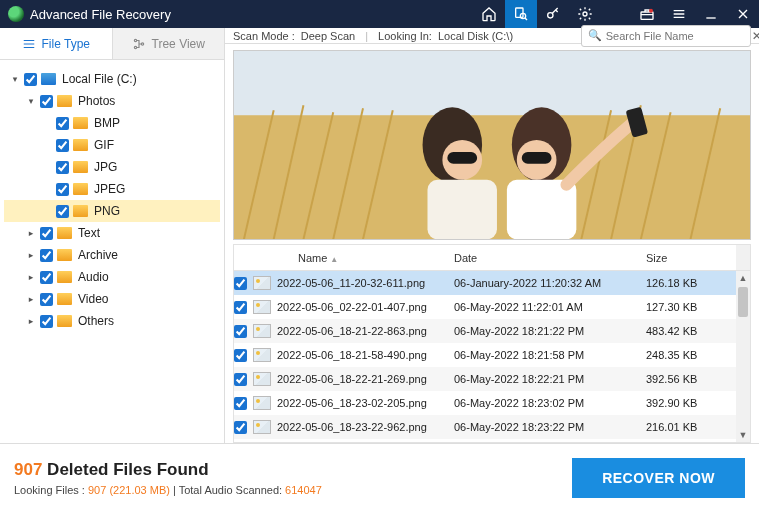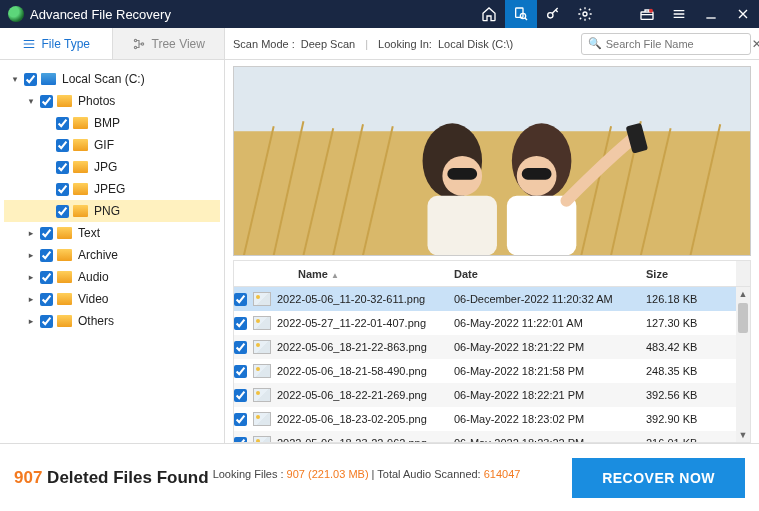--- a/index.html
+++ b/index.html
@@ -26,48 +26,48 @@
 .node .caret { width: 10px; display: inline-block; text-align: center; color: #555; font-size: 9px; }
 .node .cb { width: 13px; height: 13px; margin: 0 4px; accent-color: #1a73d1; }
 .node .folder { width: 15px; height: 12px; margin-right: 6px; display:inline-block; border-radius:1px; }
 .folder.blue { background: linear-gradient(#4aa3df,#1a73d1); }
 .folder.orange { background: linear-gradient(#ffcf5a,#f0a020); }
 .node .label { color: #222; }
 .node.sel { background: #fff1bf; }
 .pad0{padding-left:6px}.pad1{padding-left:22px}.pad2{padding-left:38px}
 
 .main { flex: 1; display: flex; flex-direction: column; }
-.toolbar { height: 32px; border-bottom: 1px solid #ddd; display: flex; align-items: center; padding: 0 8px; gap: 6px; font-size: 11px; color: #444; }
+.toolbar { height: 16px; border-bottom: 1px solid #ddd; display: flex; align-items: center; padding: 0 8px; gap: 6px; font-size: 11px; color: #444; }
 .toolbar .sep { color: #bbb; margin: 0 4px; }
 .search { margin-left: auto; display: flex; align-items: center; border: 1px solid #ccc; border-radius: 3px; height: 22px; padding: 0 6px; width: 170px; background:#fff;}
 .search input { border: none; outline: none; font-size: 11px; flex: 1; background:transparent;}
 .search .x { color: #666; font-size: 12px; cursor: pointer; margin-left:4px;}
 .search .mag { margin-right:4px; color:#555;}
 
 .preview { height: 190px; margin: 6px 8px 4px 8px; border: 1px solid #ccc; overflow: hidden; }
 .preview svg { width: 100%; height: 100%; display:block;}
 
 .table-wrap { flex: 1; margin: 0 8px; border: 1px solid #e2e2e2; display: flex; flex-direction: column; overflow:hidden;}
-.thead { display: flex; height: 26px; align-items: center; font-size: 11px; color: #333; background: #fff; border-bottom:1px solid #e2e2e2; font-weight:700;}
+.thead { display: flex; height: 26px; align-items: center; font-size: 11px; color: #333; background: #fff; border-bottom:1px solid #e2e2e2; font-weight:400;}
 .thead .c0{width:34px}.c1{width:30px}.c2{flex:1}.c3{width:192px}.c4{width:90px}.csb{width:14px;background:#f1f1f1;align-self:stretch}
 .thead .sort::after{content:"▲"; font-size:8px; color:#999; margin-left:3px;}
 .tbody { flex:1; overflow:hidden; position:relative;}
 .row { display:flex; height:24px; align-items:center; font-size:11px; color:#222;}
 .row:nth-child(odd){background:#f6f6f6;}
 .row .c0{display:flex;justify-content:center;}
 .row .c1{display:flex;justify-content:center;}
 .row.selected{background:#c9e1f7;}
 .thumb{width:18px;height:14px;border:1px solid #bbb;background:linear-gradient(135deg,#e8f0f6 50%,#dfe8ee 50%);position:relative;}
 .thumb::after{content:"";position:absolute;left:2px;top:2px;width:4px;height:4px;border-radius:50%;background:#f0c040;}
 .scrollbar{position:absolute;right:0;top:0;bottom:0;width:14px;background:#f1f1f1;display:flex;flex-direction:column;align-items:center;}
 .scrollbar .arr{height:14px;font-size:9px;color:#666;display:flex;align-items:center;justify-content:center;width:100%;}
 .scrollbar .thumb-bar{width:10px;height:30px;background:#c4c4c4;margin-top:2px;border-radius:2px;}
 
 .footer { height: 68px; border-top: 1px solid #ddd; display: flex; align-items: center; padding: 0 14px; }
-.footer-left { display:flex; gap:4px;justify-content:space-between;}
+.footer-left { display:flex; flex-direction:column; gap:4px;justify-content:space-between;}
 .footer-title { font-size: 17px; font-weight: bold; color: #222; }
 .footer-title .count { color: #f37a20; }
 .footer-sub { font-size: 11px; color: #444; }
 .footer-sub .highlight{ color:#f37a20; }
 .recover-btn { margin-left:auto; background:#1a8de0; color:#fff; font-weight:bold; font-size:14px; padding:12px 30px; border:none; cursor:pointer; letter-spacing:0.5px;}
 </style>
 </head>
 <body>
 
 <div class="titlebar">
@@ -141,21 +141,21 @@
             <path d="M8 6h4v12H8M12 12h4"></path>
           </svg>
         <span>Tree View</span>
       </div>
     </div>
     <div class="tree">
       <div class="node pad0">
           <span class="caret">▾</span>
           <input type="checkbox" class="cb" checked="" style="">
           <span class="folder blue"></span>
-          <span class="label">Local Scan (C:)</span>
+          <span class="label">Local File (C:)</span>
         </div>
       <div class="node pad1">
           <span class="caret">▾</span>
           <input type="checkbox" class="cb" checked="" style="">
           <span class="folder orange"></span>
           <span class="label">Photos</span>
         </div>
       <div class="node pad2">
           <span class="caret"></span>
           <input type="checkbox" class="cb" checked="" style="">
@@ -275,32 +275,32 @@
       </div>
       <div class="tbody" id="tbody">
         <div class="row selected">
             <div class="c0">
               <input type="checkbox" checked="" style="accent-color: rgb(26, 115, 209);">
             </div>
             <div class="c1">
               <span class="thumb"></span>
             </div>
             <div class="c2">2022-05-06_11-20-32-611.png</div>
-            <div class="c3">06-December-2022 11:20:32 AM</div>
+            <div class="c3">06-January-2022 11:20:32 AM</div>
             <div class="c4">126.18 KB</div>
             <div style="width:14px"></div>
           </div>
           <div class="row">
             <div class="c0">
               <input type="checkbox" checked="" style="accent-color: rgb(26, 115, 209);">
             </div>
             <div class="c1">
               <span class="thumb"></span>
             </div>
-            <div class="c2">2022-05-27_11-22-01-407.png</div>
+            <div class="c2">2022-05-06_02-22-01-407.png</div>
             <div class="c3">06-May-2022 11:22:01 AM</div>
             <div class="c4">127.30 KB</div>
             <div style="width:14px"></div>
           </div>
           <div class="row">
             <div class="c0">
               <input type="checkbox" checked="" style="accent-color: rgb(26, 115, 209);">
             </div>
             <div class="c1">
               <span class="thumb"></span>

